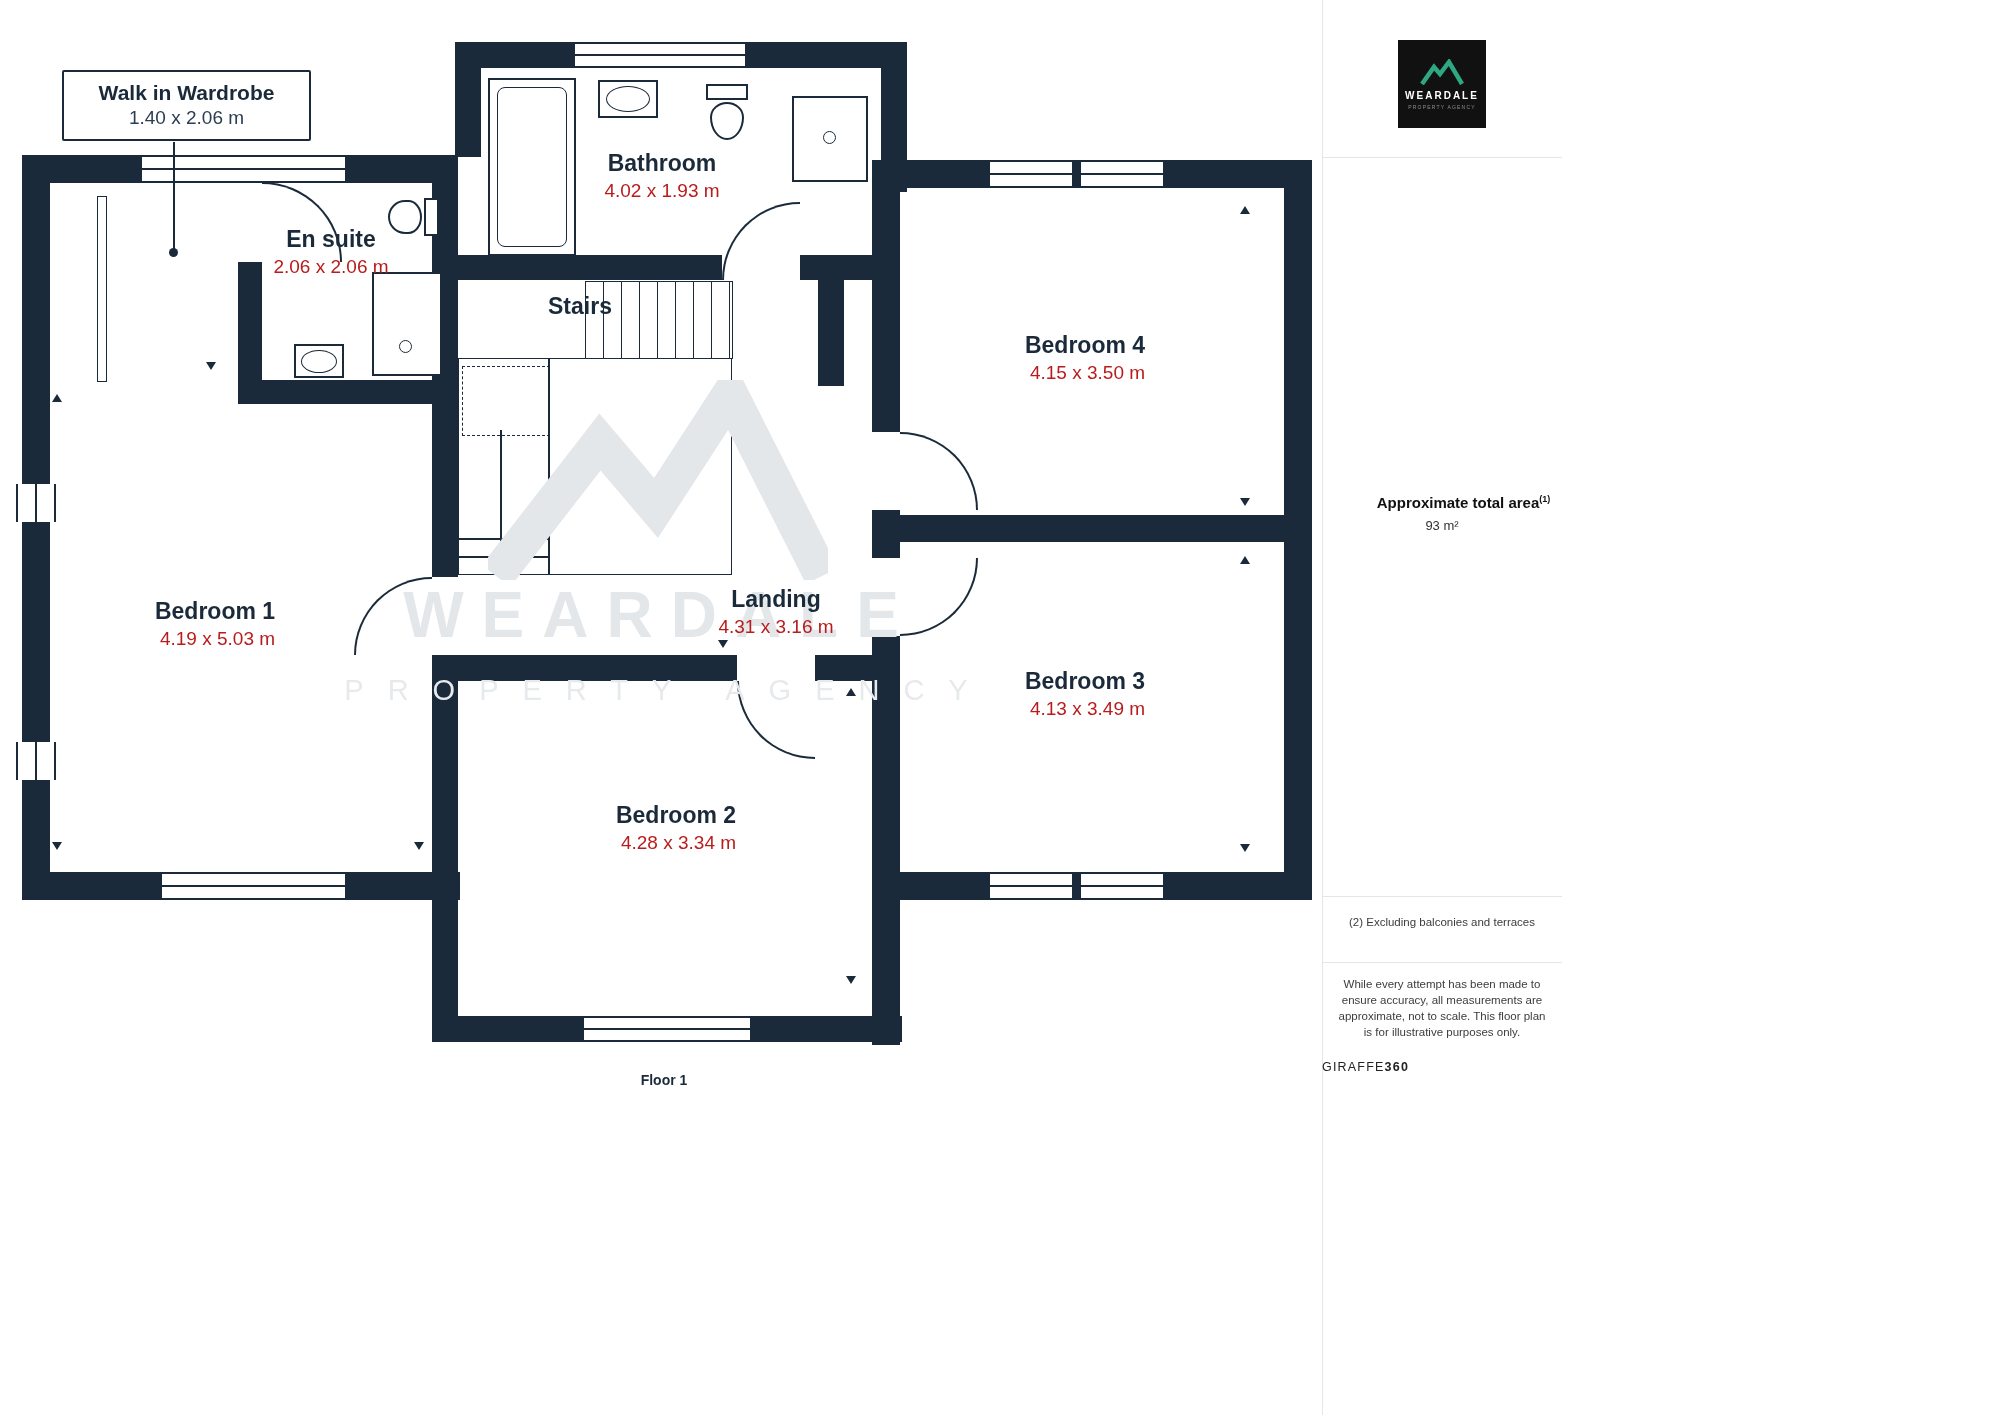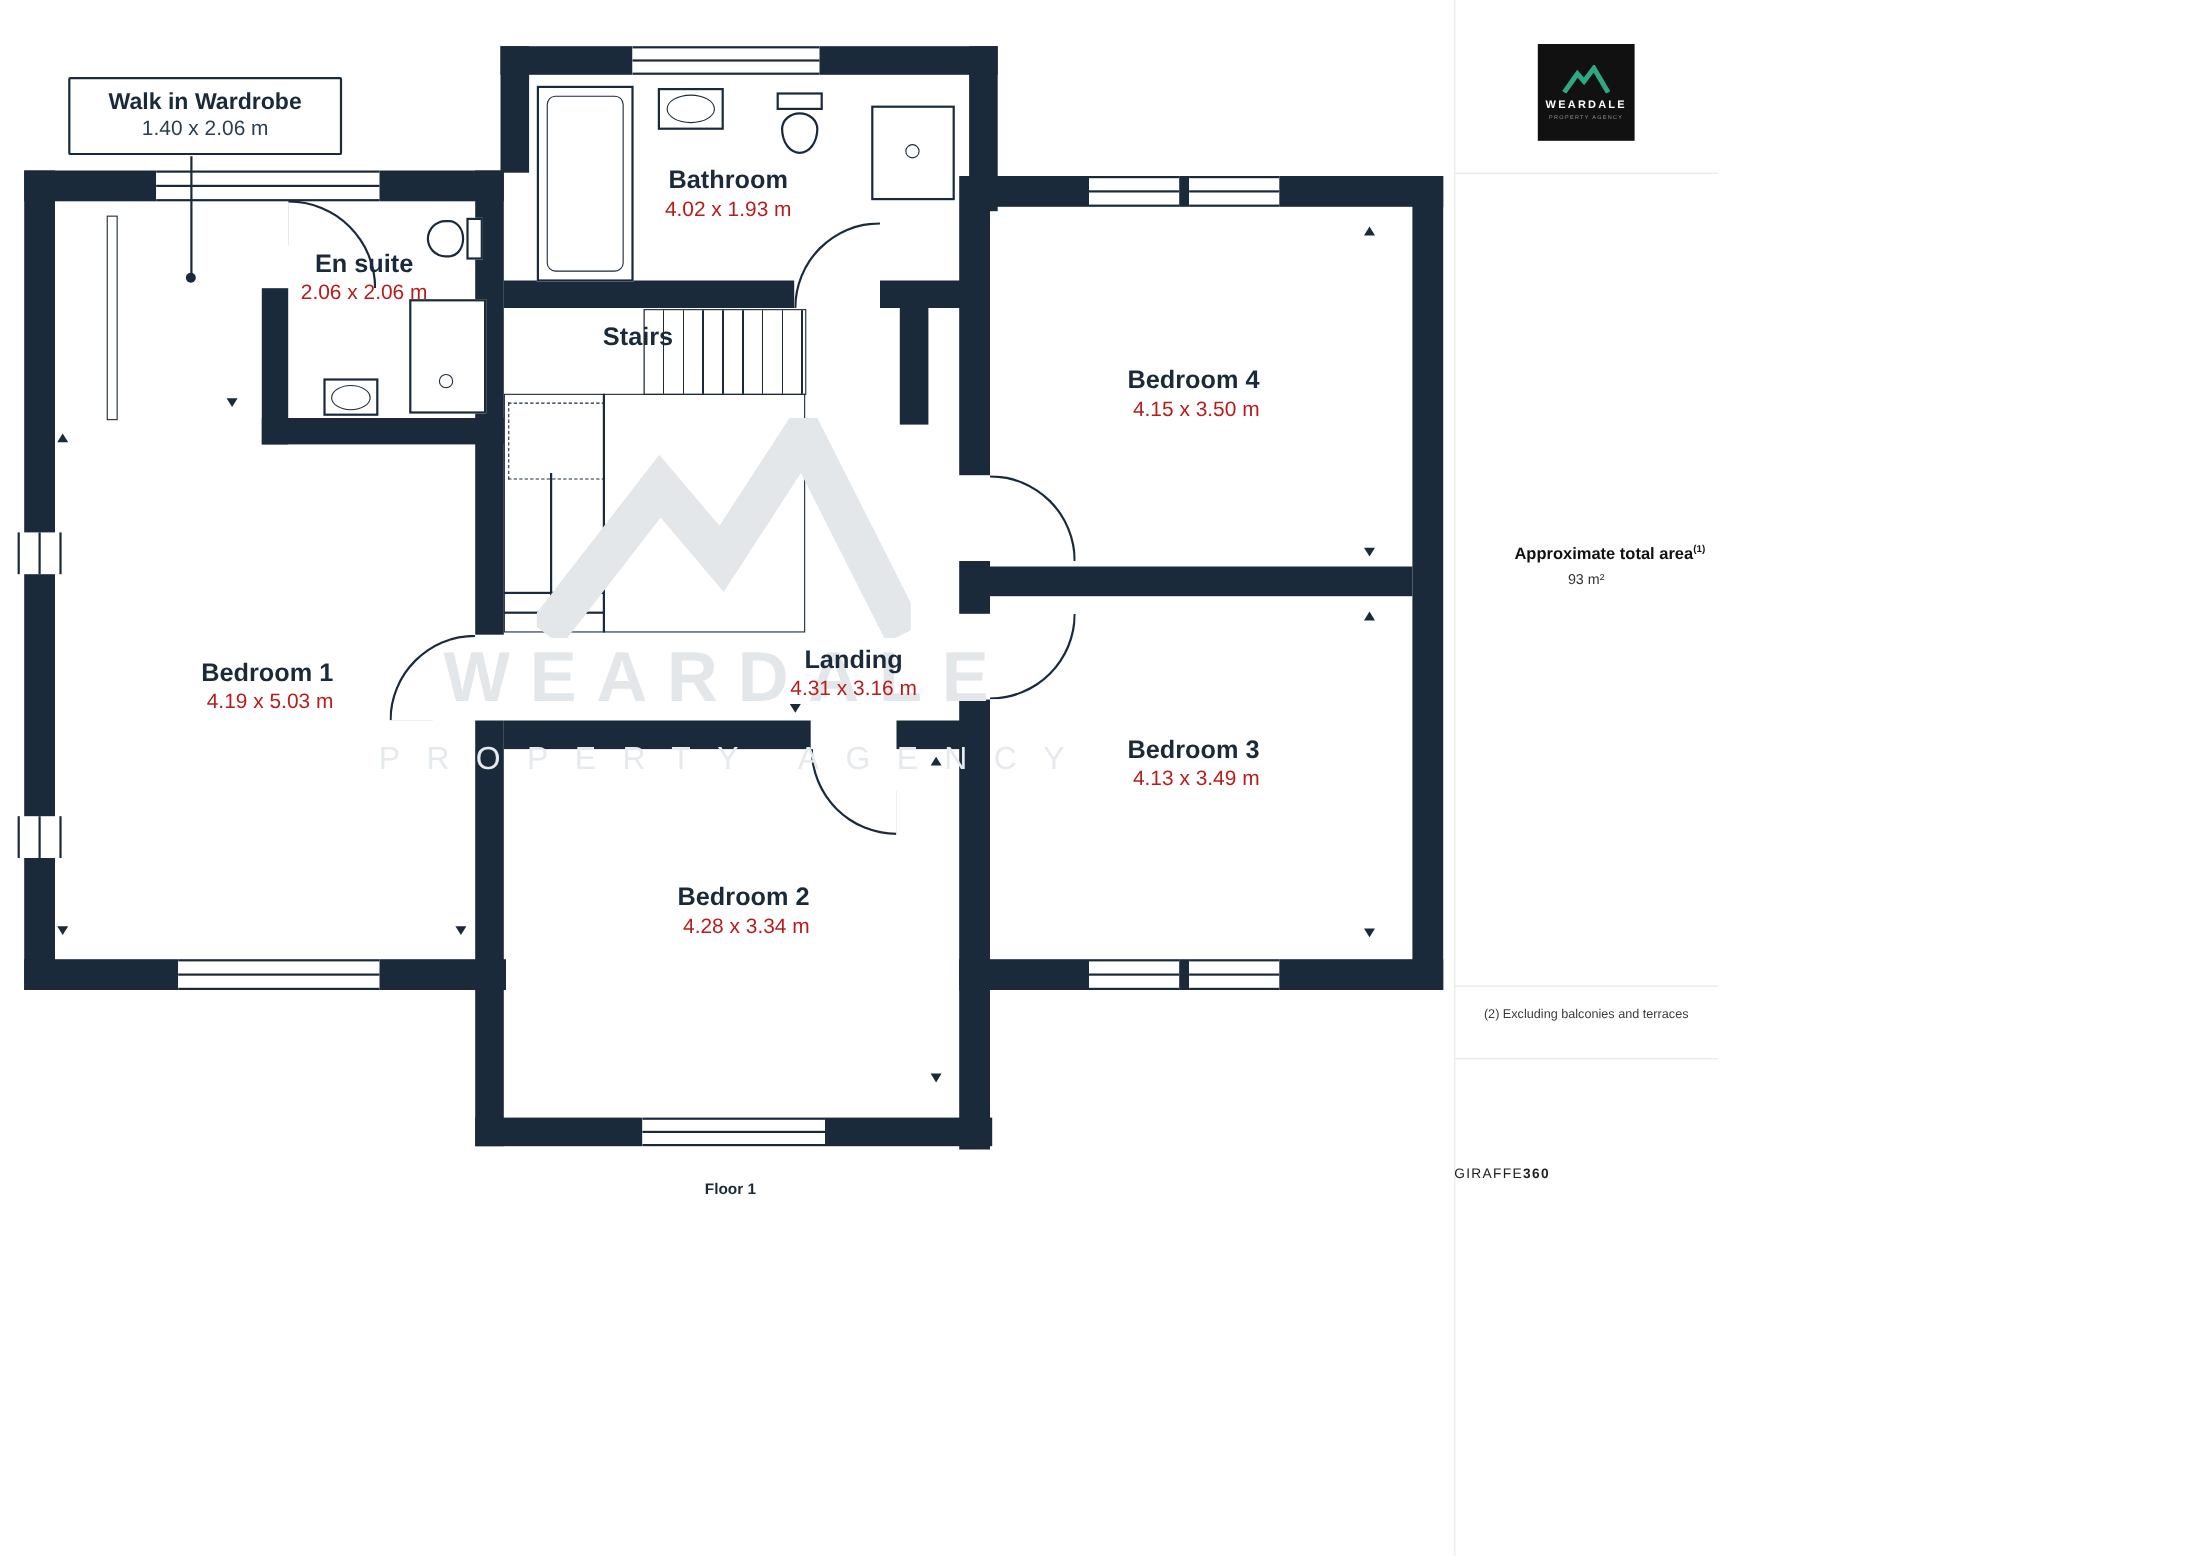--- a/index.html
+++ b/index.html
@@ -181,21 +181,21 @@
     <div class="rdims">2.06 x 2.06 m</div>
   </div>
   <div class="room-label" style="left:580px; top:293px;">
     <div class="rname">Stairs</div>
 
   </div>
   <div class="room-label" style="left:1085px; top:332px;">
     <div class="rname">Bedroom 4</div>
     <div class="rdims">4.15 x 3.50 m</div>
   </div>
-  <div class="room-label" style="left:215px; top:598px;margin-left:28px;">
+  <div class="room-label" style="left:215px; top:598px;">
     <div class="rname">Bedroom 1</div>
     <div class="rdims">4.19 x 5.03 m</div>
   </div>
   <div class="room-label" style="left:776px; top:586px;">
     <div class="rname">Landing</div>
     <div class="rdims">4.31 x 3.16 m</div>
   </div>
   <div class="room-label" style="left:1085px; top:668px;">
     <div class="rname">Bedroom 3</div>
     <div class="rdims">4.13 x 3.49 m</div>
@@ -227,16 +227,17 @@
     <div class="logo-tag">PROPERTY AGENCY</div>
   </div>
 
   <div class="area-block">
     <div class="area-label"><span>Approximate total area</span><sup>(1)</sup></div>
     <div class="area-value">93 m²</div>
   </div>
 
   <div class="footnote">(2) Excluding balconies and terraces</div>
 
+  <div class="disclaimer">While every attempt has been made to ensure accuracy, all measurements are approximate, not to scale. This floor plan is for illustrative purposes only.</div>
 
   <div class="credit"><span>GIRAFFE</span><b>360</b></div>
 
 </div>
 
 </body></html>

